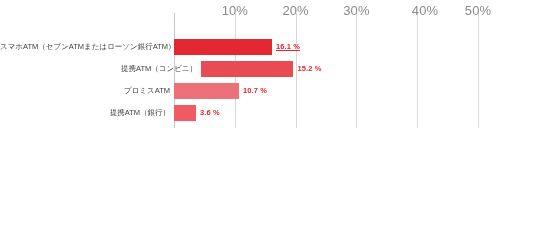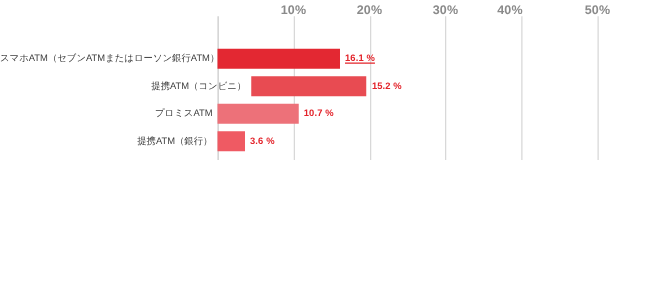--- a/index.html
+++ b/index.html
@@ -12,25 +12,24 @@
   #chart{
     position:relative;
     width:536px;height:132px;
     box-sizing:border-box;
   }
   
   .tick-label{
     position:absolute;
     top:3px;
     transform:translateX(-50%);
-    font-size:10px;
+    font-size:13px;
     color:#8a8a8a;
     white-space:nowrap;
     letter-spacing:0.1px;
-    font-weight:bold;
   }
   
   .gridline{
     position:absolute;
     top:13px;
     bottom:4px;
     width:1px;
     background:#d8d8d8;
   }
   .axis-line{
@@ -84,21 +83,21 @@
   <div class="axis-line" style="left:174px;"></div>
   <div class="gridline" style="left:234.8px;"></div>
   <div class="gridline" style="left:295.6px;"></div>
   <div class="gridline" style="left:356.4px;"></div>
   <div class="gridline" style="left:417.2px;"></div>
   <div class="gridline" style="left:478px;"></div>
 
   <div class="tick-label" style="left:234.8px;">10%</div>
   <div class="tick-label" style="left:295.6px;">20%</div>
   <div class="tick-label" style="left:356.4px;">30%</div>
-  <div class="tick-label" style="left:408px;text-align:center;">40%</div>
+  <div class="tick-label" style="left:425px;text-align:center;">40%</div>
   <div class="tick-label" style="left:478px;">50%</div>
 
 
   <div class="row" style="top:36px;">
     <div class="cat-label">スマホATM（セブンATMまたはローソン銀行ATM）</div>
     <div class="bar" style="left:174px;width:97.9px;background:#e32832;"></div>
     <div class="value-label" style="left:276px;text-decoration:underline;">16.1 %</div>
   </div>
 
   <div class="row" style="top:58px;margin-left:27px;">

